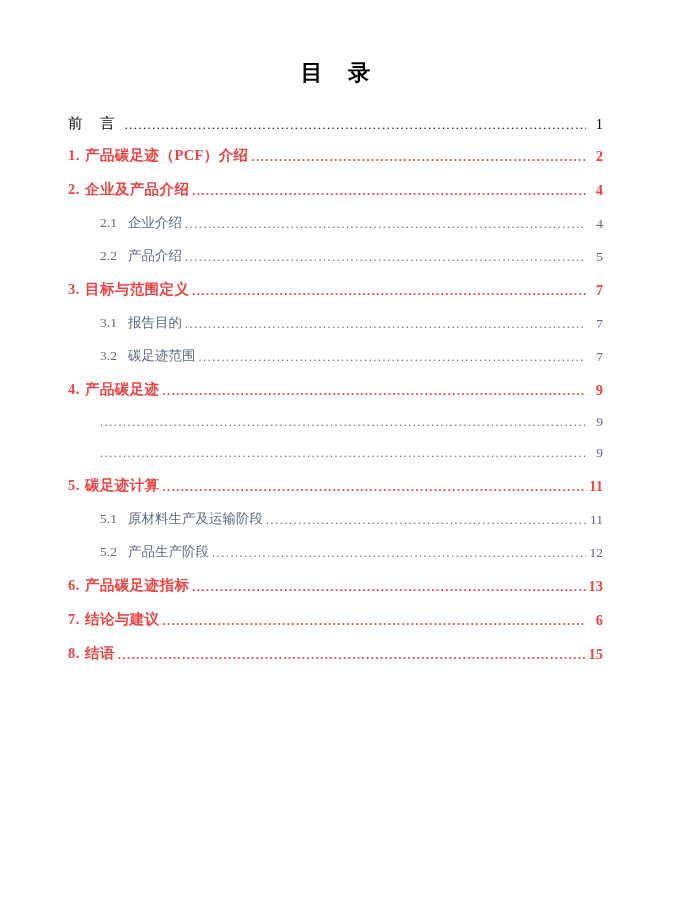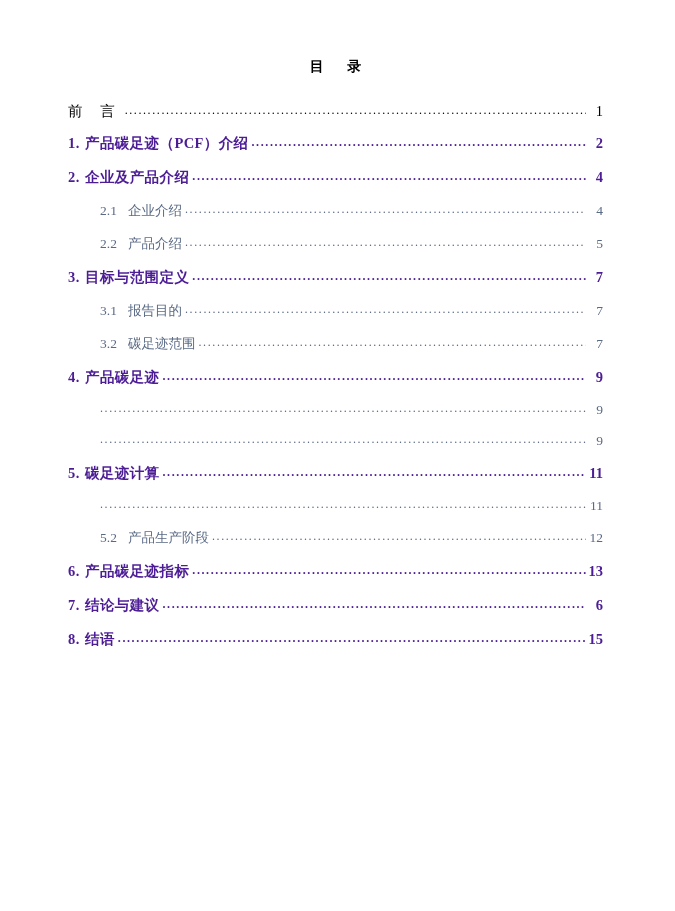--- a/index.html
+++ b/index.html
@@ -16,36 +16,36 @@
     overflow: hidden;
   }
   .page {
     width: 675px;
     height: 911px;
     box-sizing: border-box;
     padding: 58px 72px 0 68px;
   }
   .toc-title {
     text-align: center;
-    font-size: 14px;
+    font-size: 22px;
     font-weight: bold;
     letter-spacing: 10px;
     margin: 0 0 26px 0;
     padding-left: 10px;
     color: #000;
     font-family: "Liberation Serif", "DejaVu Serif", serif;
   }
   .toc-list {
     margin: 0;
     padding: 0;
     list-style: none;
   }
   .toc-entry {
     display: flex;
-    align-items: center;
+    align-items: flex-end;
     width: 100%;
     box-sizing: border-box;
     white-space: nowrap;
   }
   .toc-entry .label {
     flex: 0 0 auto;
     padding-right: 3px;
   }
   .toc-entry .dots {
     flex: 1 1 auto;
@@ -69,21 +69,21 @@
     font-size: 14.5px;
     margin: 0 0 13px 0;
     color: #000;
   }
   .lvl0 .label { letter-spacing: 7px; }
 
   
   .lvl1 {
     font-size: 14.5px;
     font-weight: bold;
-    color: #4c1d95;
+    color: #ef4444;
     margin: 0 0 15px 0;
   }
   .lvl1 .label { letter-spacing: 0.4px; }
   .lvl1 .num { display: inline-block; min-width: 17px; }
 
   
   .lvl2 {
     font-size: 13.5px;
     color: #5a6a85;
     margin: 0 0 15px 0;
@@ -149,20 +149,21 @@
       <div class="toc-entry lvl2">
         <span class="dots">.......................................................................................................................</span>
         <span class="pageno">9</span>
       </div>
       <div class="toc-entry lvl1">
         <span class="label"><span class="num">5.</span><span>碳足迹计算</span></span>
         <span class="dots">.......................................................................................................................</span>
         <span class="pageno">11</span>
       </div>
       <div class="toc-entry lvl2">
+        <span class="label"><span class="num">5.1</span><span>原材料生产及运输阶段</span></span>
         <span class="dots">.......................................................................................................................</span>
         <span class="pageno">11</span>
       </div>
       <div class="toc-entry lvl2">
         <span class="label"><span class="num">5.2</span><span>产品生产阶段</span></span>
         <span class="dots">.......................................................................................................................</span>
         <span class="pageno">12</span>
       </div>
       <div class="toc-entry lvl1">
         <span class="label"><span class="num">6.</span><span>产品碳足迹指标</span></span>

